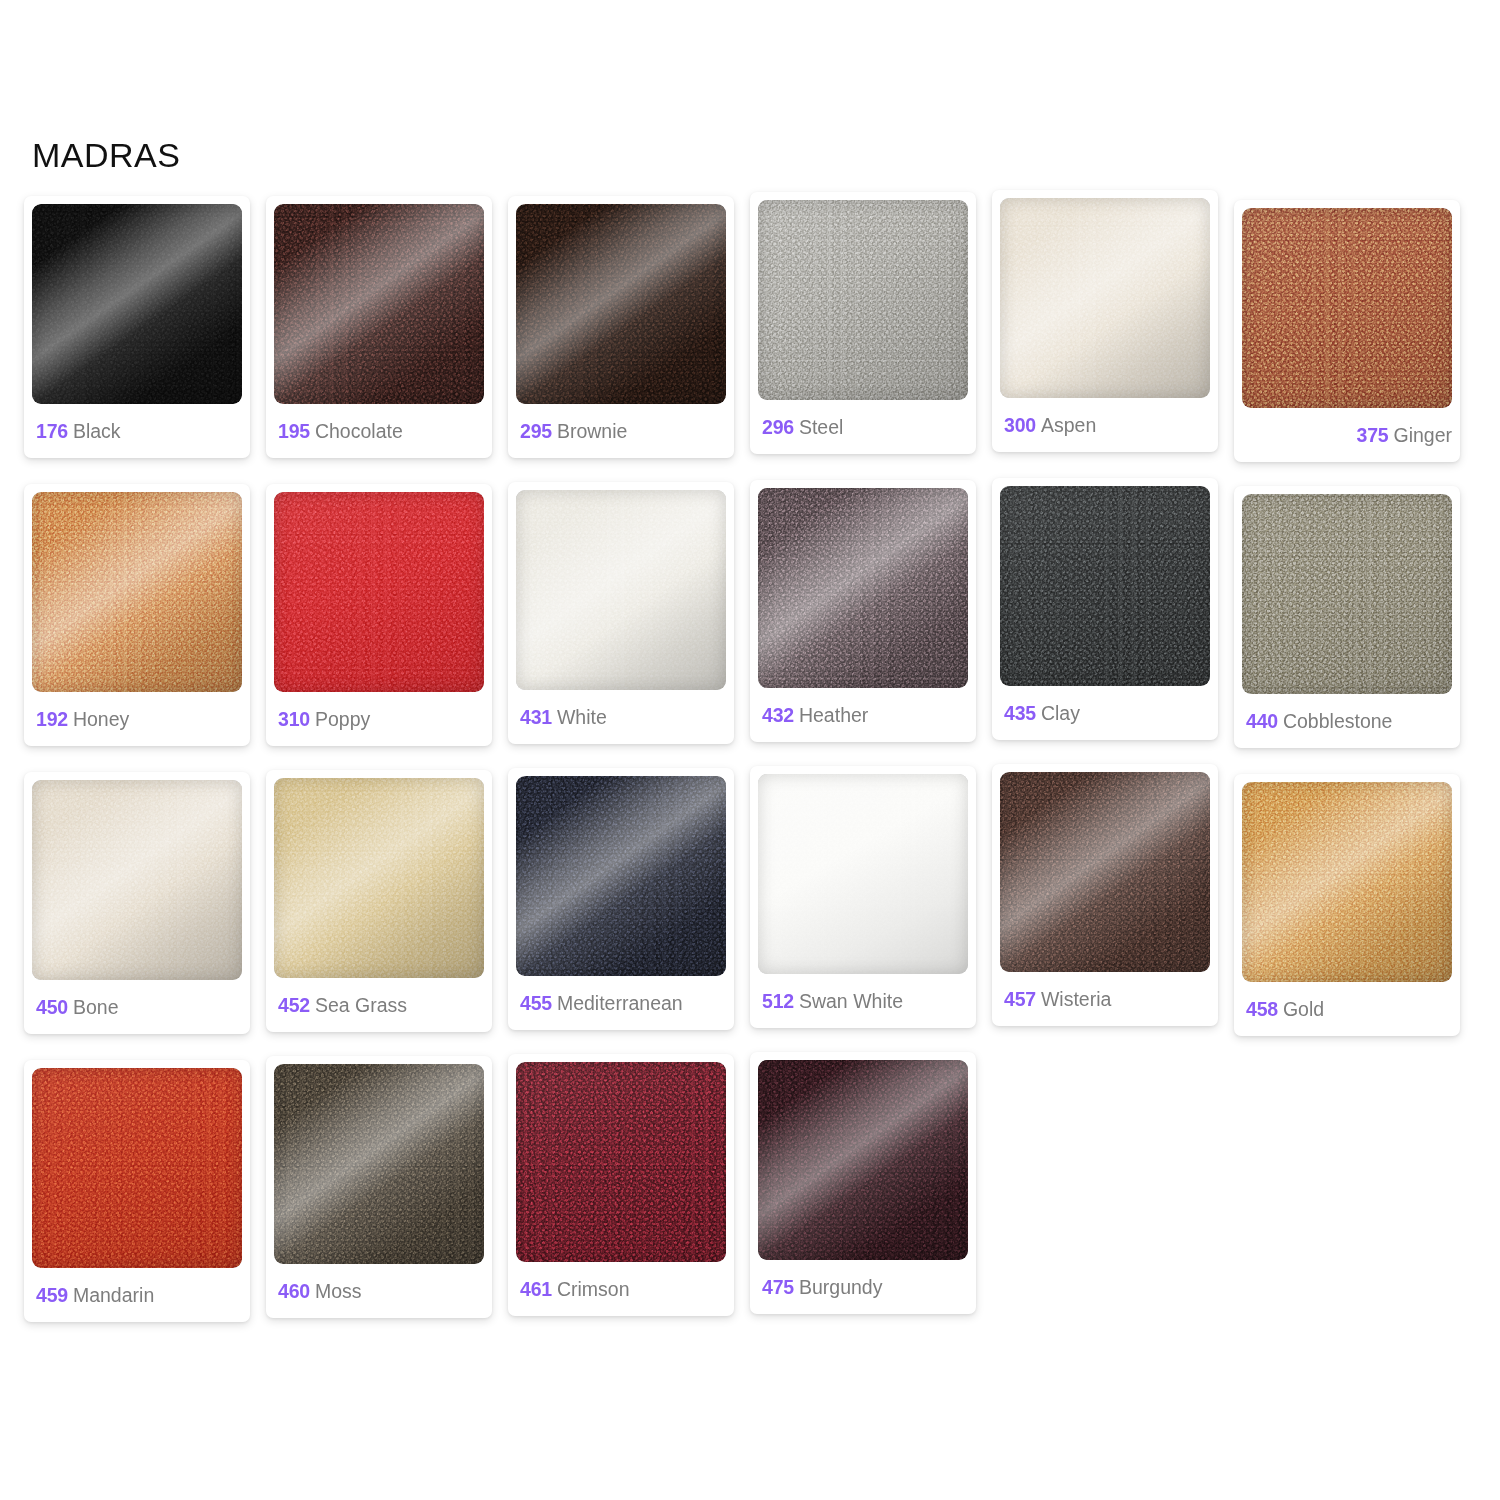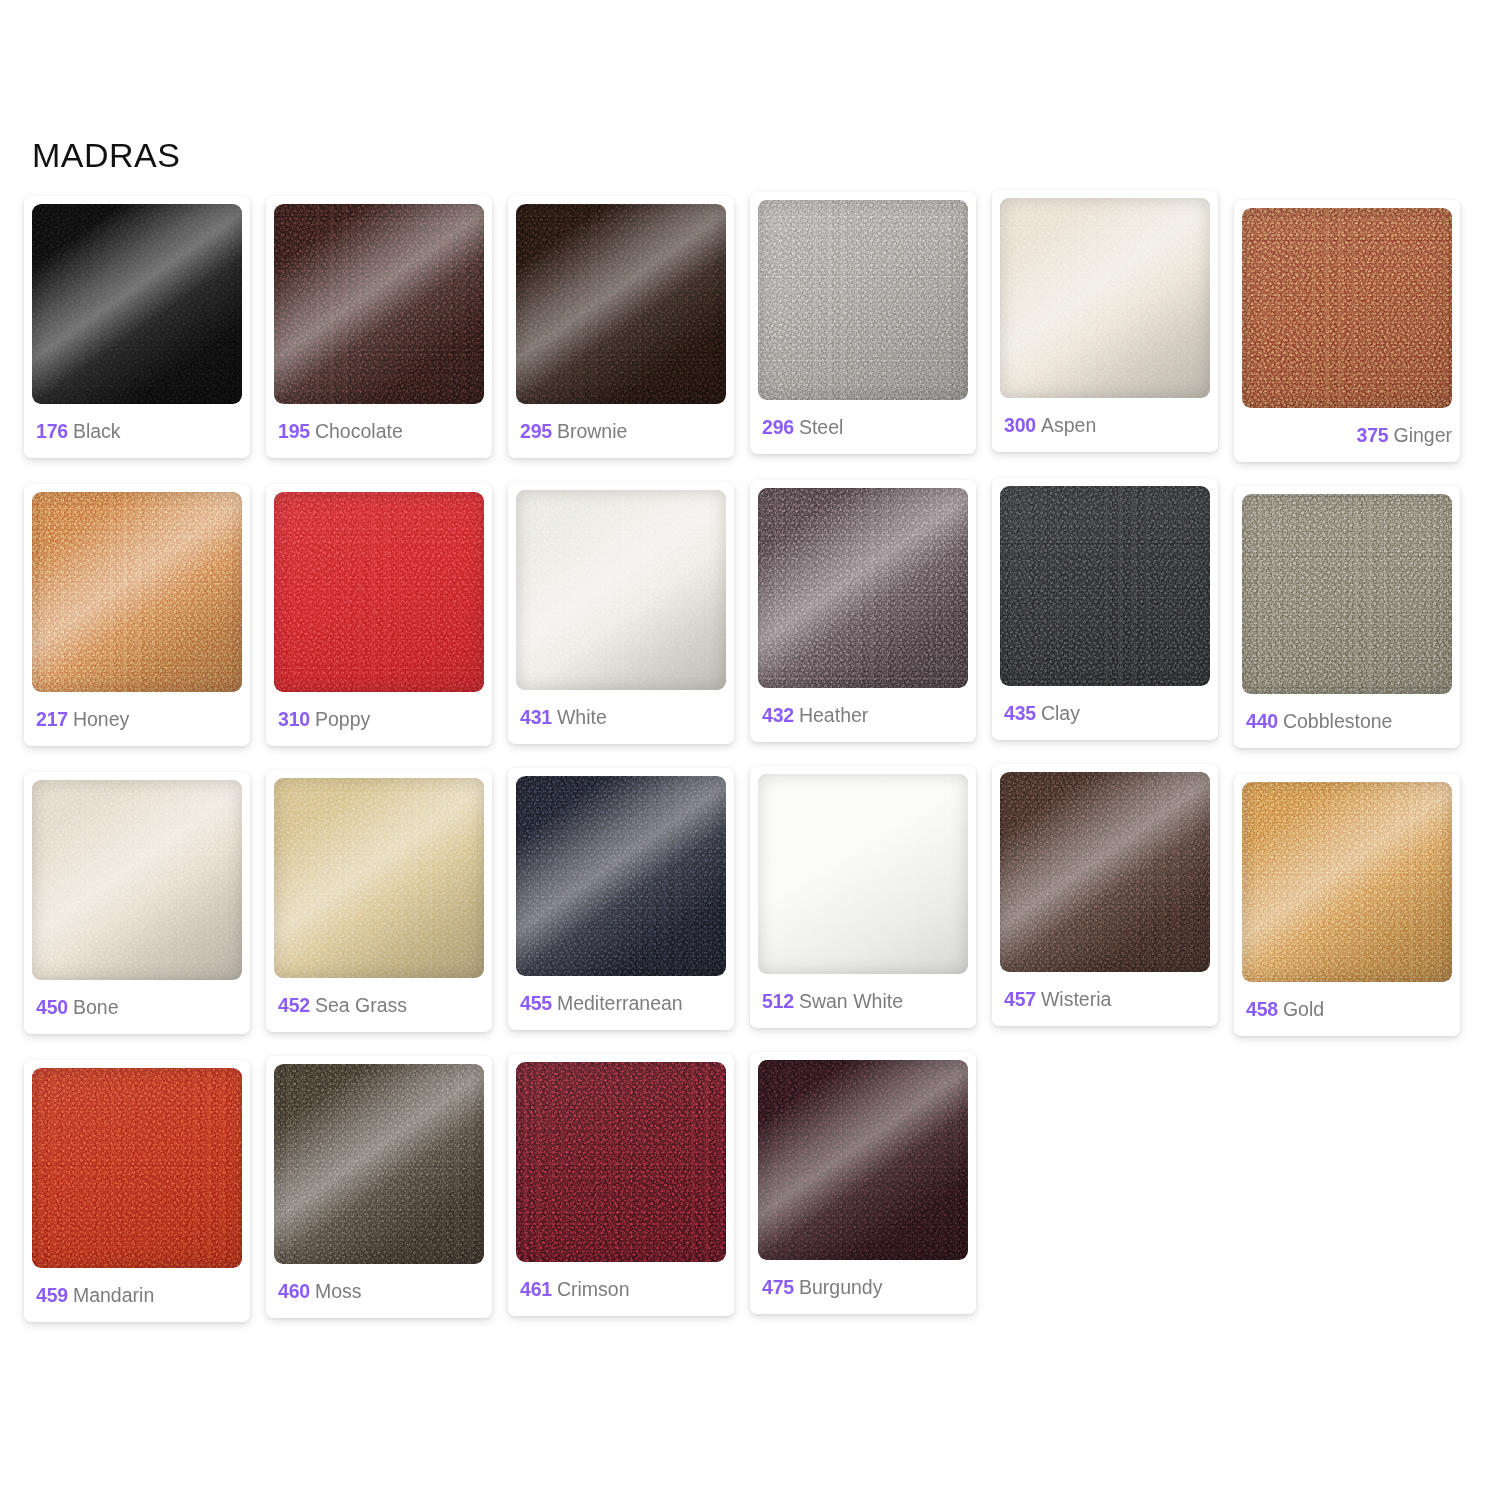--- a/index.html
+++ b/index.html
@@ -236,21 +236,21 @@
       </div>
       <div>
         <div class="card" style="margin-top: 0px;">
           <div class="swatch-wrap">
             <div class="swatch-base" style="background: rgb(215, 154, 95);"></div>
             <div class="grain" style="opacity: 0.46; background-position: 42px 30px;"></div>
             <div class="grain-fine" style="background-position: 18px 24px;"></div>
             <div class="sheen diag"></div>
             <div class="vignette"></div>
           </div>
-          <div class="label"><span class="code">217</span><span class="name">Honey</span></div>
+          <div class="label"><span class="code">192</span><span class="name">Honey</span></div>
         </div>
       </div>
       <div>
         <div class="card" style="margin-top: 0px;">
           <div class="swatch-wrap">
             <div class="swatch-base" style="background: rgb(216, 52, 58);"></div>
             <div class="grain" style="opacity: 0.62; background-position: 49px 35px;"></div>
             <div class="grain-fine" style="background-position: 21px 28px;"></div>
             <div class="sheen flat"></div>
             <div class="vignette"></div>

